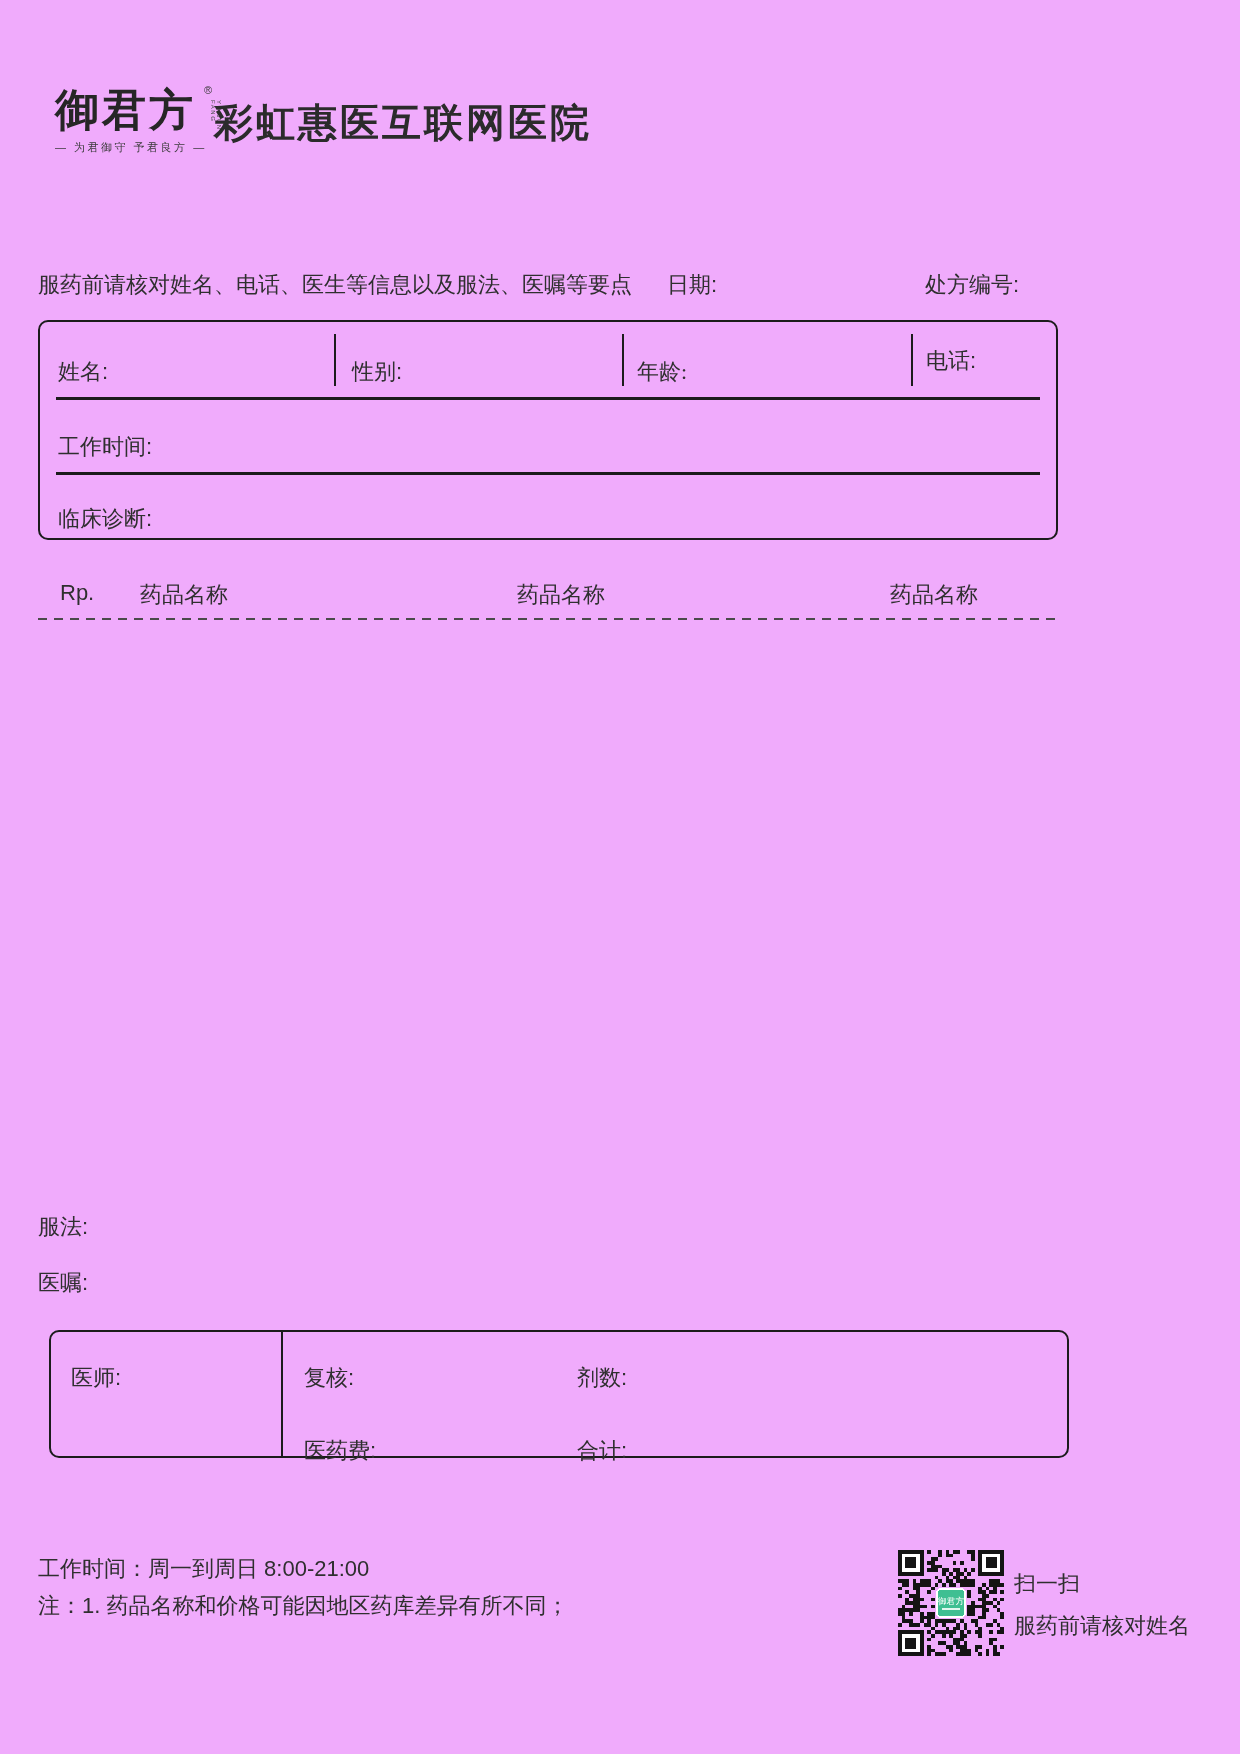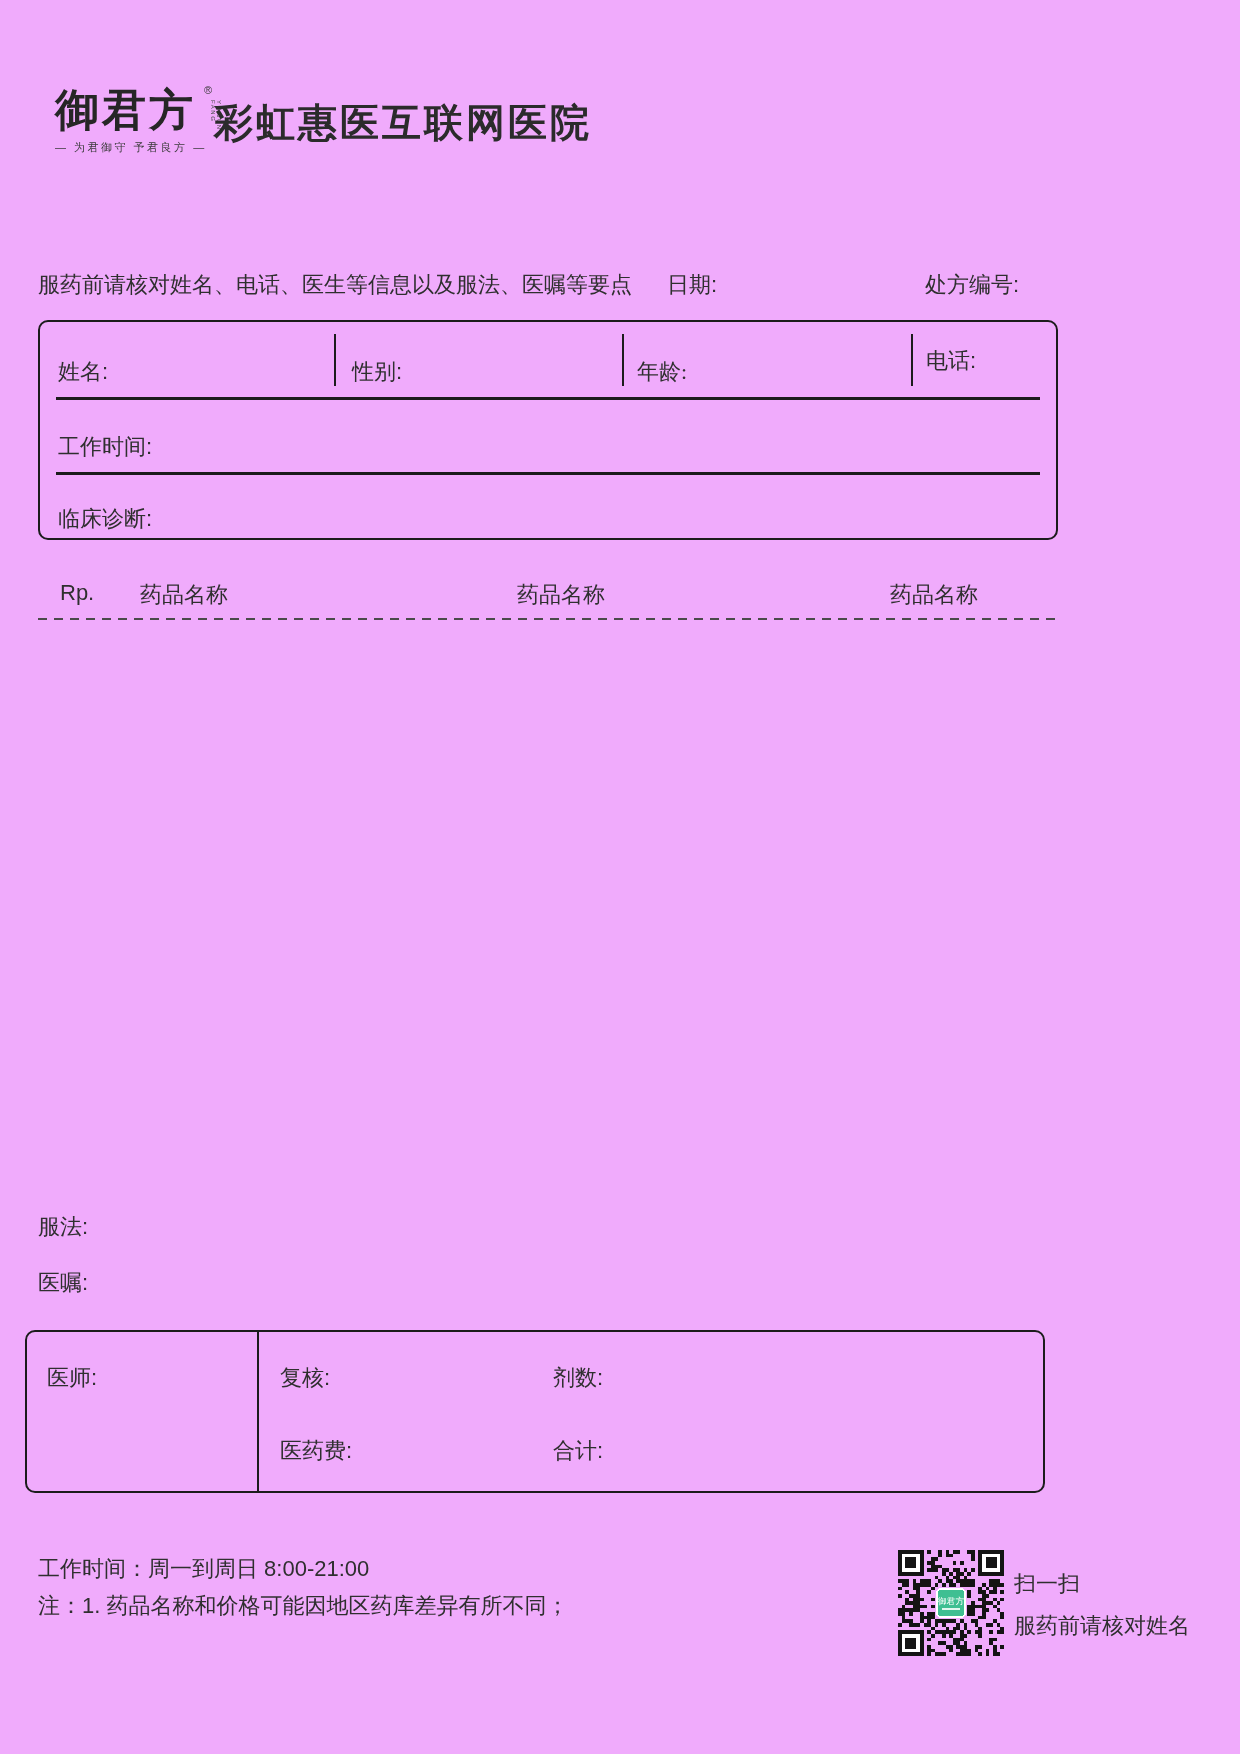--- a/index.html
+++ b/index.html
@@ -61,21 +61,21 @@
     left:38px; top:618px; width:1020px; height:2px;
     background:repeating-linear-gradient(90deg,#4a4a4a 0 9px,transparent 9px 16px);
   }
 
   
   .usage-label  { left:38px; top:1212px; }
   .advice-label { left:38px; top:1268px; }
 
   
   .signoff-box {
-    left:25px; top:1330px; width:1020px; height:163px;
+    left:49px; top:1330px; width:1020px; height:128px;
     border:2.5px solid #1c1c1c; border-radius:10px;
     box-sizing:border-box;
   }
   .signoff-box .vdiv { position:absolute; left:230px; top:0; height:100%; width:2px; background:#1c1c1c; }
   .physician-label { left:20px;  top:31px;  position:absolute; }
   .review-label    { left:253px; top:31px;  position:absolute; }
   .doses-label     { left:526px; top:31px;  position:absolute; }
   .fee-label       { left:253px; top:104px; position:absolute; }
   .total-label     { left:526px; top:104px; position:absolute; }
 

